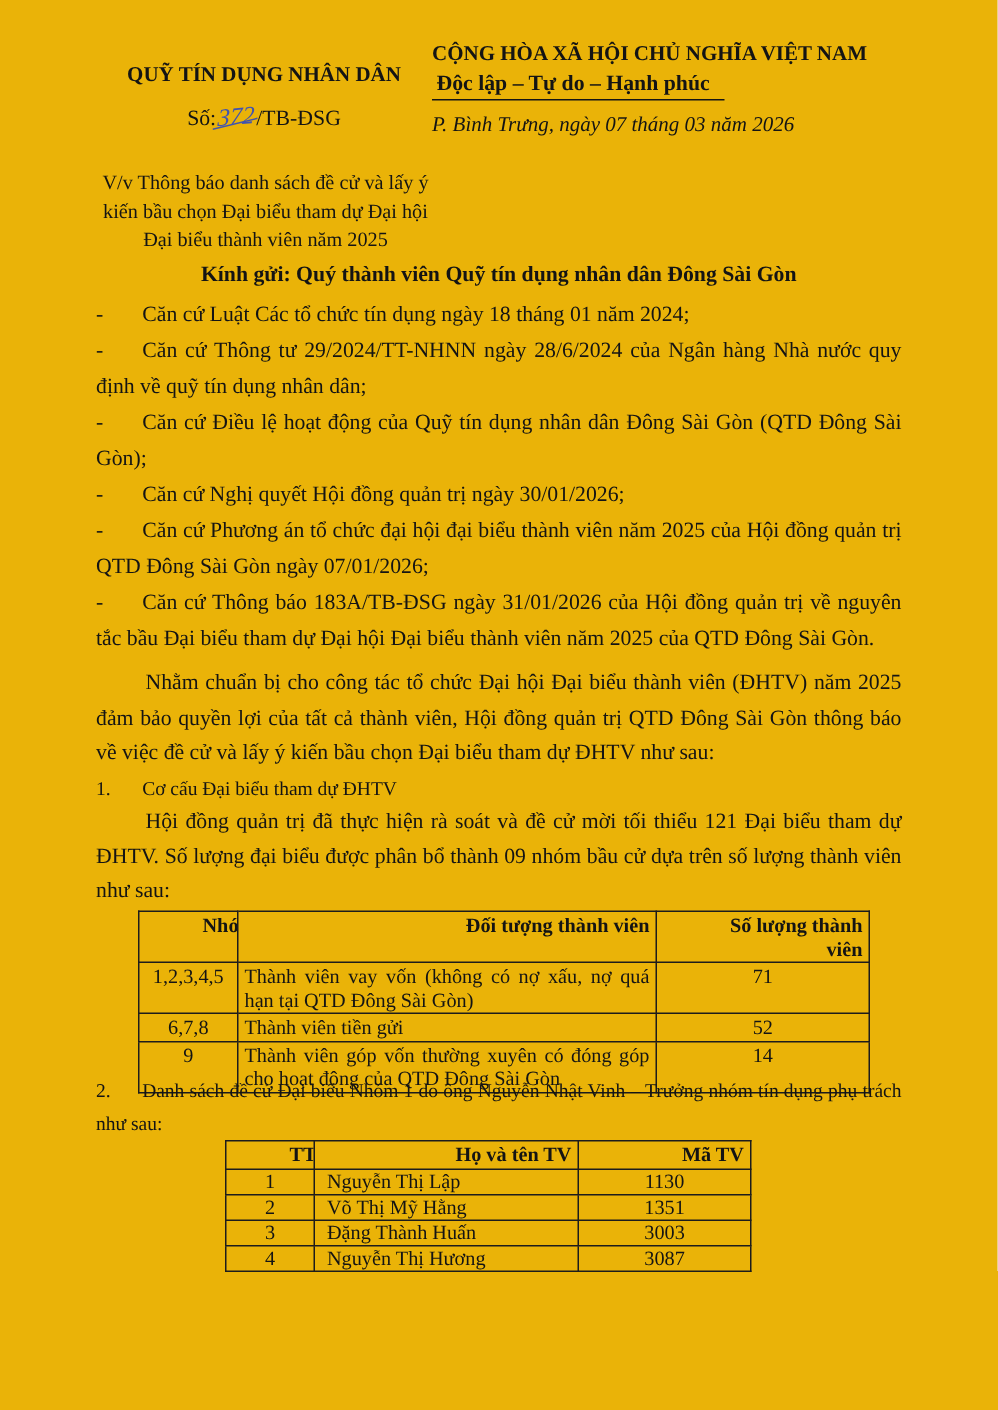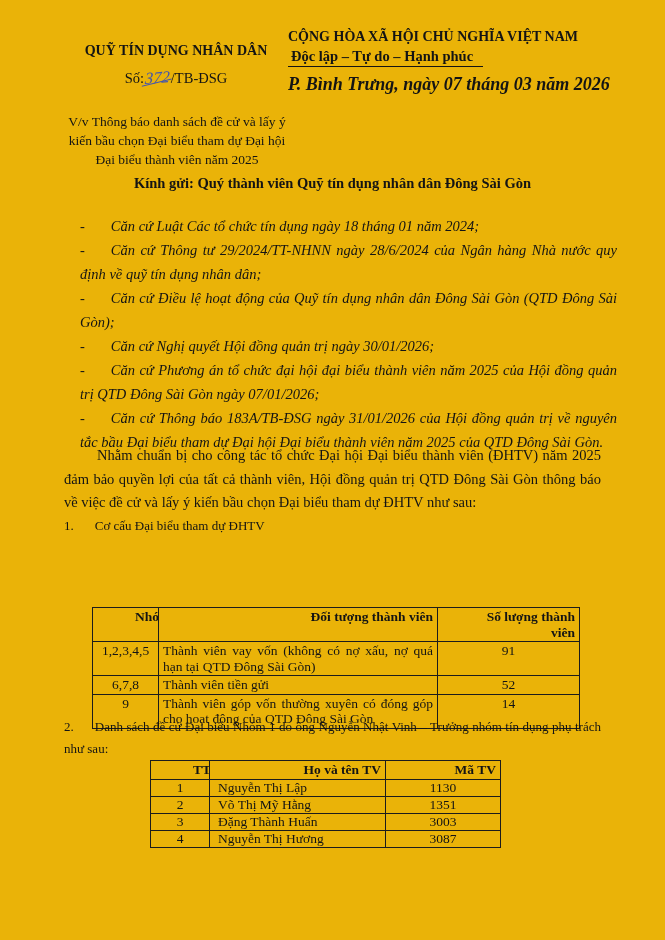--- a/index.html
+++ b/index.html
@@ -18,27 +18,27 @@
   .hw{position:relative;display:inline-block;color:#4153b0;font-style:italic;
       font-size:16.5px;transform:rotate(-5deg) skewX(-8deg);padding:0 1px;}
   .hw::after{content:"";position:absolute;left:-2px;right:-1px;bottom:4px;height:1.4px;
       background:#4153b0;transform:rotate(-9deg);}
   .subject{left:64px;top:112px;width:226px;text-align:center;
            font-size:13.5px;line-height:19px;}
   .nat-block{left:288px;top:28px;width:322px;text-align:left;}
   .nat-l1{font-weight:bold;font-size:14px;line-height:18px;white-space:nowrap;}
   .nat-l2{display:inline-block;font-weight:bold;font-size:14.5px;line-height:18px;
           border-bottom:1.5px solid #141414;padding:0 10px 1px 3px;margin-top:1px;}
-  .place-date{margin-top:8px;font-size:18px;line-height:18px;
-              font-style:italic;font-weight:bold;white-space:nowrap;}
+  .place-date{margin-top:8px;font-size:14px;line-height:18px;
+              font-style:italic;font-weight:normal;white-space:nowrap;}
   
   .salutation{left:0;top:172px;width:665px;text-align:center;
               font-weight:bold;font-size:14.5px;line-height:22px;}
   .flow{left:64px;width:537px;}
-  .cite{font-style:italic;font-size:14.5px;line-height:24px;text-align:justify;margin:16px;}
+  .cite{font-size:14.5px;line-height:24px;text-align:justify;margin:0;}
   .para{font-size:14.5px;line-height:23.5px;text-align:justify;text-indent:33px;margin:0;}
   .tab{display:inline-block;width:26px;}
   .sec{font-size:13px;line-height:22px;text-align:justify;margin:0;}
   
   table{border-collapse:collapse;table-layout:fixed;}
   td,th{border:1px solid #1c1c1c;font-size:13.5px;line-height:15.5px;
         padding:1px 4px;vertical-align:top;overflow:hidden;}
   th{font-weight:bold;text-align:right;padding-left:42px;}
   .t1{left:92px;top:607px;width:487px;}
   .t1 col.c1{width:66px;} .t1 col.c2{width:279px;} .t1 col.c3{width:142px;}
@@ -72,37 +72,38 @@
   <p class="abs flow cite" style="top:198px"><span>-</span><span class="tab"></span><span>Căn cứ Luật Các tổ chức tín dụng ngày 18 tháng 01 năm 2024;</span></p>
   <p class="abs flow cite" style="top:222px"><span>-</span><span class="tab"></span><span>Căn cứ Thông tư 29/2024/TT-NHNN ngày 28/6/2024 của Ngân hàng Nhà nước quy định về quỹ tín dụng nhân dân;</span></p>
   <p class="abs flow cite" style="top:270px"><span>-</span><span class="tab"></span><span>Căn cứ Điều lệ hoạt động của Quỹ tín dụng nhân dân Đông Sài Gòn (QTD Đông Sài Gòn);</span></p>
   <p class="abs flow cite" style="top:318px"><span>-</span><span class="tab"></span><span>Căn cứ Nghị quyết Hội đồng quản trị ngày 30/01/2026;</span></p>
   <p class="abs flow cite" style="top:342px"><span>-</span><span class="tab"></span><span>Căn cứ Phương án tổ chức đại hội đại biểu thành viên năm 2025 của Hội đồng quản trị QTD Đông Sài Gòn ngày 07/01/2026;</span></p>
   <p class="abs flow cite" style="top:390px"><span>-</span><span class="tab"></span><span>Căn cứ Thông báo 183A/TB-ĐSG ngày 31/01/2026 của Hội đồng quản trị về nguyên tắc bầu Đại biểu tham dự Đại hội Đại biểu thành viên năm 2025 của QTD Đông Sài Gòn.</span></p>
 
   <p class="abs flow para" style="top:444px">Nhằm chuẩn bị cho công tác tổ chức Đại hội Đại biểu thành viên (ĐHTV) năm 2025 đảm bảo quyền lợi của tất cả thành viên, Hội đồng quản trị QTD Đông Sài Gòn thông báo về việc đề cử và lấy ý kiến bầu chọn Đại biểu tham dự ĐHTV như sau:</p>
 
   <p class="abs flow sec" style="top:515px"><span>1.</span><span class="tab" style="width:21px"></span><span>Cơ cấu Đại biểu tham dự ĐHTV</span></p>
+  <p class="abs flow para" style="top:537px;line-height:23px">Hội đồng quản trị đã thực hiện rà soát và đề cử mời tối thiểu 121 Đại biểu tham dự ĐHTV. Số lượng đại biểu được phân bổ thành 09 nhóm bầu cử dựa trên số lượng thành viên như sau:</p>
 
   <table class="abs t1">
     <colgroup>
         <col class="c1">
         <col class="c2">
         <col class="c3">
       </colgroup>
     <tbody>
         <tr>
       <th>Nhóm</th>
       <th>Đối tượng thành viên</th>
       <th>Số lượng thành viên</th>
     </tr>
     <tr>
       <td class="cell-c">1,2,3,4,5</td>
       <td class="cell-j">Thành viên vay vốn (không có nợ xấu, nợ quá hạn tại QTD Đông Sài Gòn)</td>
-      <td class="cell-c">91</td>
+      <td class="cell-c">71</td>
     </tr>
     <tr>
       <td class="cell-c">6,7,8</td>
       <td>Thành viên tiền gửi</td>
       <td class="cell-c">52</td>
     </tr>
     <tr>
       <td class="cell-c">9</td>
       <td class="cell-j">Thành viên góp vốn thường xuyên có đóng góp cho hoạt động của QTD Đông Sài Gòn</td>
       <td class="cell-c">14</td>

